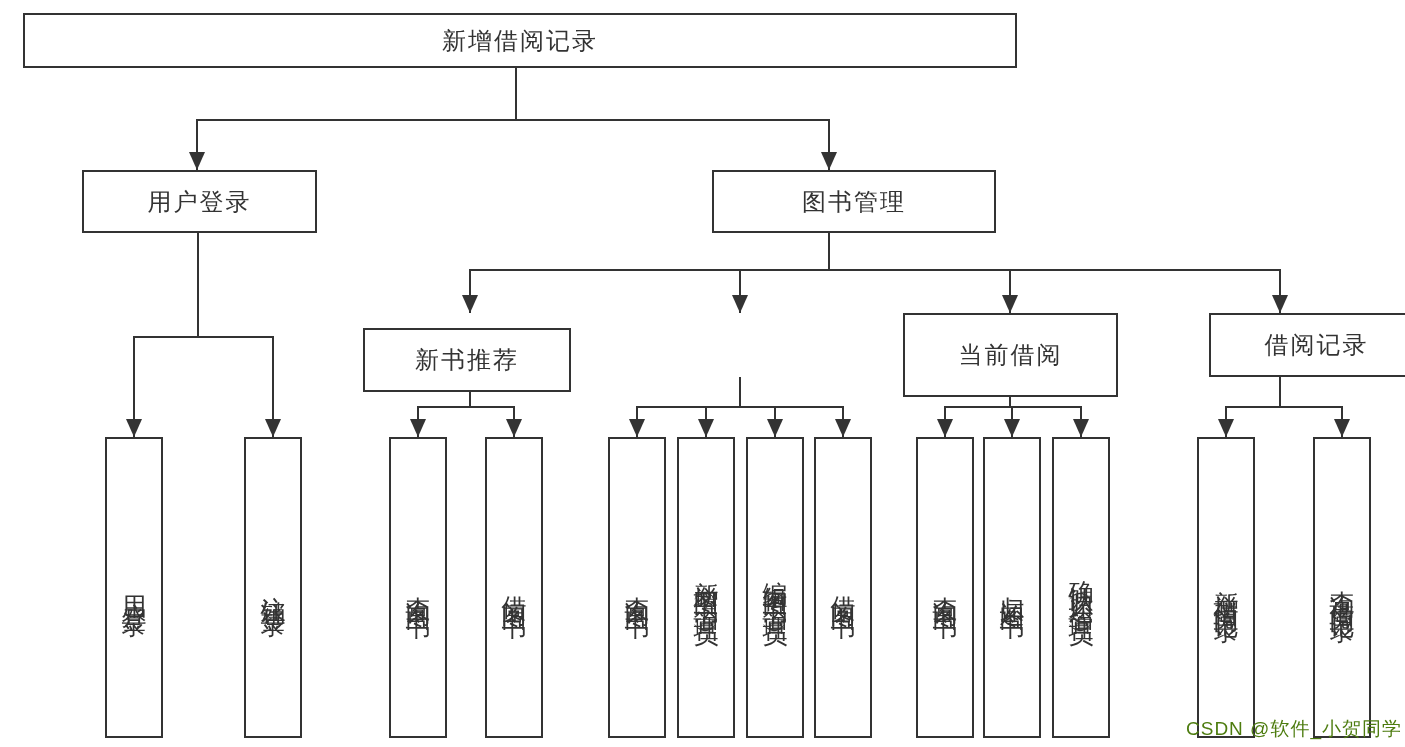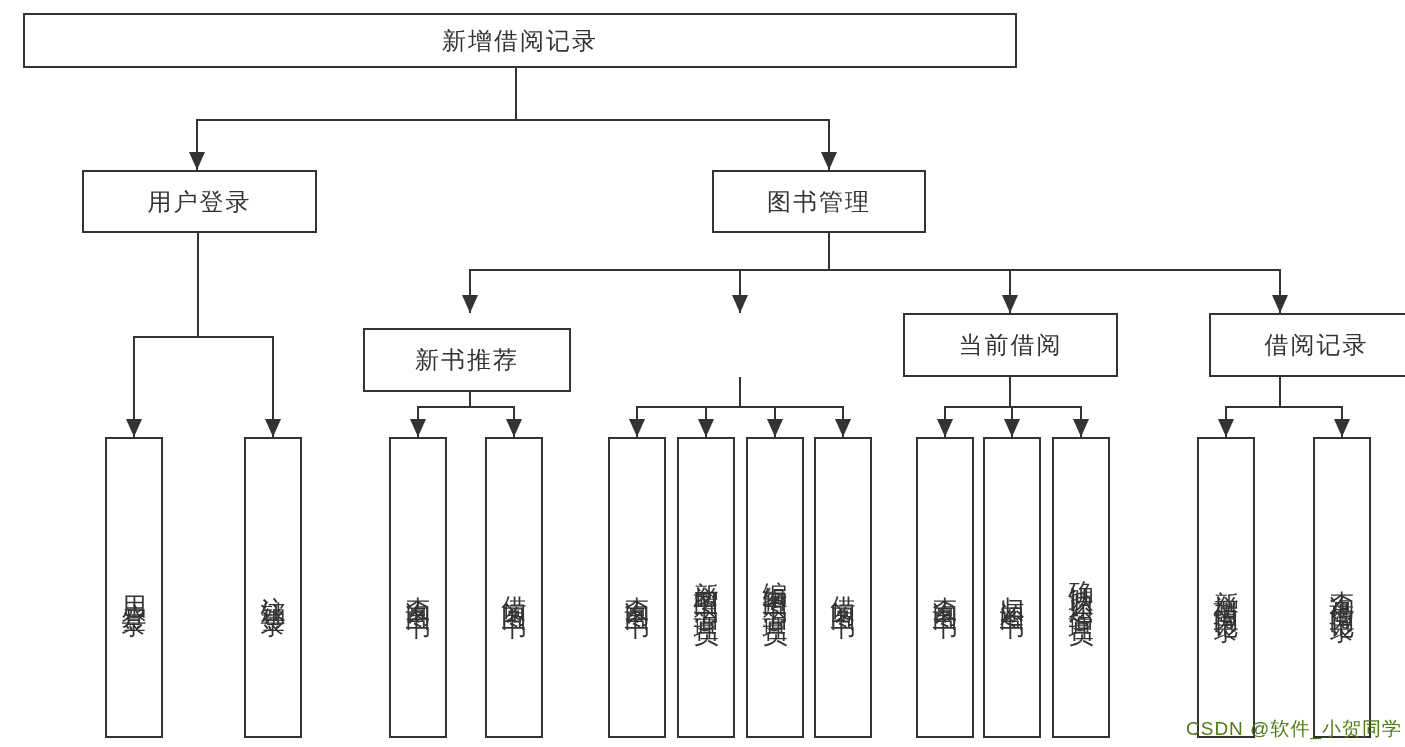--- a/index.html
+++ b/index.html
@@ -37,42 +37,42 @@
   <div class="box" style="left:23px;top:13px;width:994px;height:55px;">新增借阅记录</div>
 
   <div class="vline" style="left:515px;top:68px;height:52px;"></div>
   <div class="hline" style="left:197px;top:119px;width:633px;"></div>
   <div class="vline" style="left:196px;top:119px;height:51px;"></div>
   <div class="vline" style="left:828px;top:119px;height:51px;"></div>
   <div class="arrow" style="left:189px;top:152px;"></div>
   <div class="arrow" style="left:821px;top:152px;"></div>
 
   <div class="box" style="left:82px;top:170px;width:235px;height:63px;">用户登录</div>
-  <div class="box" style="left:712px;top:170px;width:214px;height:63px;">图书管理</div>
+  <div class="box" style="left:712px;top:170px;width:284px;height:63px;">图书管理</div>
 
   <div class="vline" style="left:197px;top:233px;height:104px;"></div>
   <div class="hline" style="left:133px;top:336px;width:141px;"></div>
   <div class="vline" style="left:133px;top:336px;height:101px;"></div>
   <div class="vline" style="left:272px;top:336px;height:101px;"></div>
   <div class="arrow" style="left:126px;top:419px;"></div>
   <div class="arrow" style="left:265px;top:419px;"></div>
 
   <div class="vline" style="left:828px;top:233px;height:37px;"></div>
   <div class="hline" style="left:469px;top:269px;width:812px;"></div>
   <div class="vline" style="left:469px;top:269px;height:44px;"></div>
   <div class="vline" style="left:739px;top:269px;height:44px;"></div>
   <div class="vline" style="left:1009px;top:269px;height:44px;"></div>
   <div class="vline" style="left:1279px;top:269px;height:44px;"></div>
   <div class="arrow" style="left:462px;top:295px;"></div>
   <div class="arrow" style="left:732px;top:295px;"></div>
   <div class="arrow" style="left:1002px;top:295px;"></div>
   <div class="arrow" style="left:1272px;top:295px;"></div>
 
   <div class="box" style="left:363px;top:328px;width:208px;height:64px;">新书推荐</div>
-  <div class="box" style="left:903px;top:313px;width:215px;height:64px;">当前借阅</div>
+  <div class="box" style="left:903px;top:313px;width:215px;height:84px;">当前借阅</div>
   <div class="box" style="left:1209px;top:313px;width:215px;height:64px;">借阅记录</div>
 
   <div class="vline" style="left:469px;top:377px;height:30px;"></div>
   <div class="hline" style="left:417px;top:406px;width:98px;"></div>
   <div class="vline" style="left:417px;top:406px;height:31px;"></div>
   <div class="vline" style="left:513px;top:406px;height:31px;"></div>
   <div class="arrow" style="left:410px;top:419px;"></div>
   <div class="arrow" style="left:506px;top:419px;"></div>
 
   <div class="vline" style="left:739px;top:377px;height:30px;"></div>

